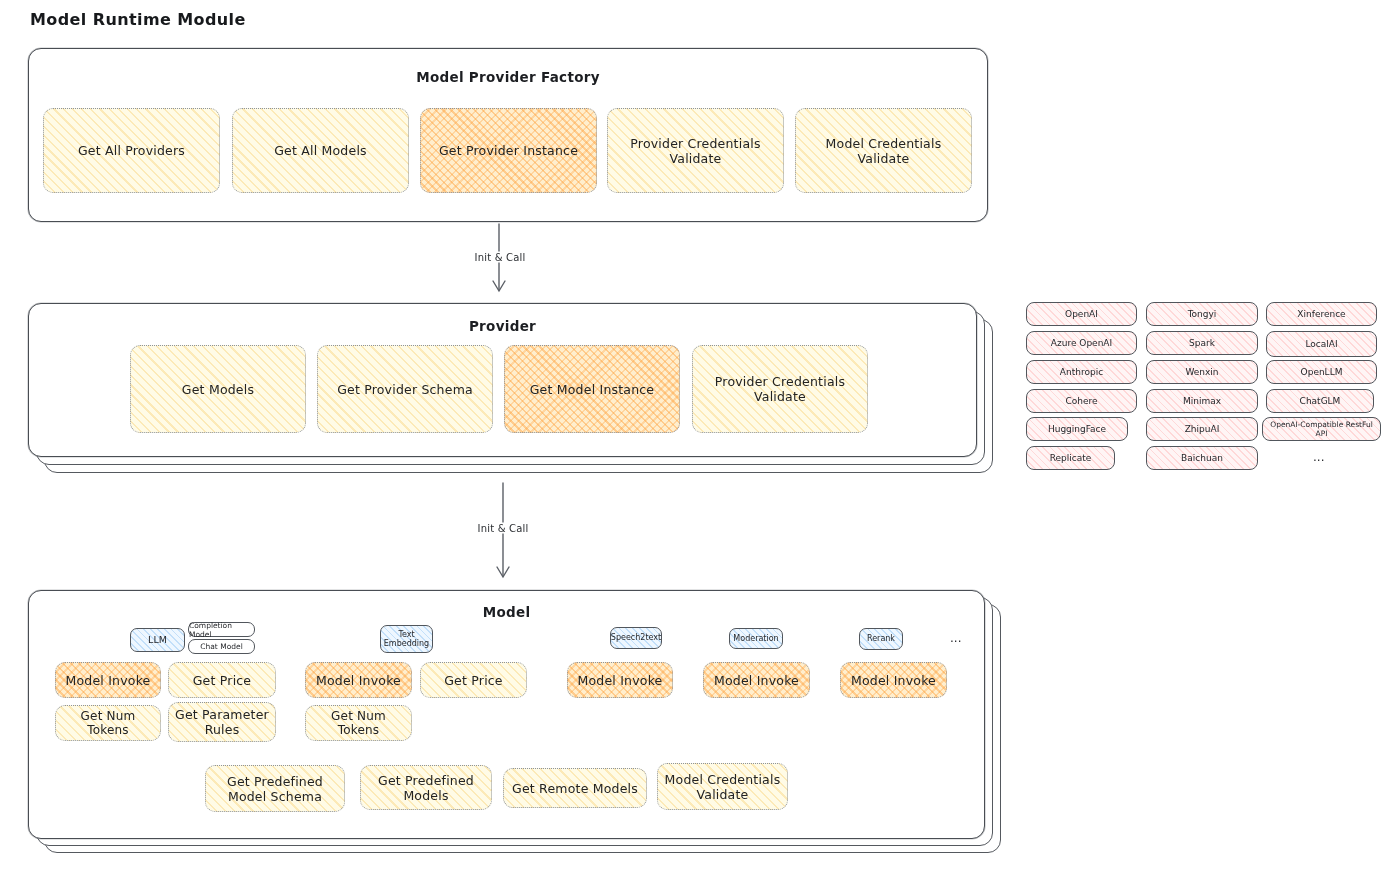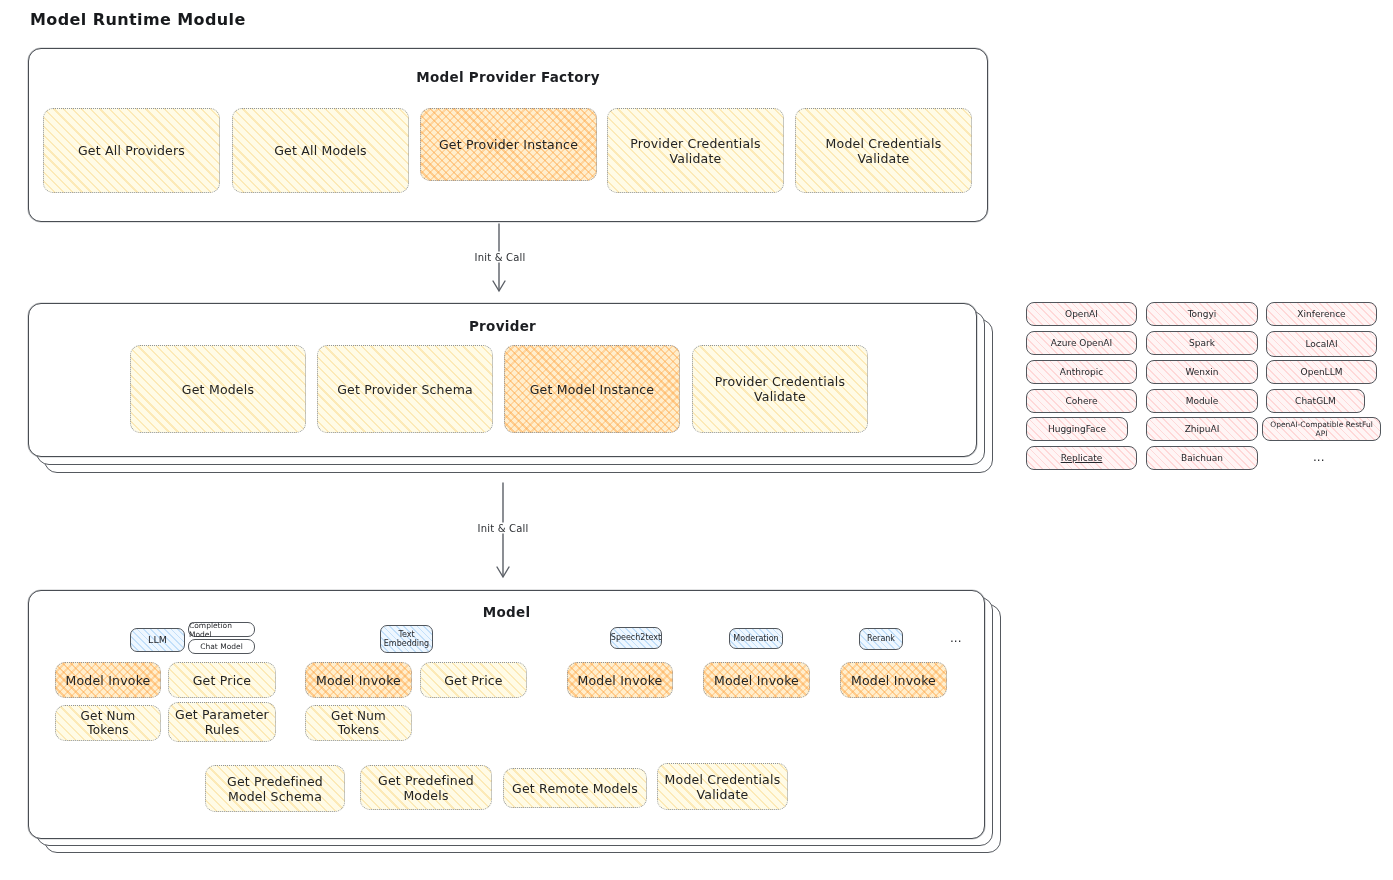--- a/index.html
+++ b/index.html
@@ -59,21 +59,21 @@
 
 <div class="canvas">
 
   <div class="page-title">Model Runtime Module</div>
 
   <div class="frame" style="left:28px;top:48px;width:958px;height:172px;">
     <div class="frame-title" style="top:20px;">Model Provider Factory</div>
   </div>
   <div class="op" style="left:43px;top:108px;width:177px;height:85px;">Get All Providers</div>
   <div class="op" style="left:232px;top:108px;width:177px;height:85px;">Get All Models</div>
-  <div class="op orange" style="left:420px;top:108px;width:177px;height:73px;">Get Provider Instance</div>
+  <div class="op orange" style="left:420px;top:108px;width:177px;height:85px;">Get Provider Instance</div>
   <div class="op" style="left:607px;top:108px;width:177px;height:85px;">Provider Credentials Validate</div>
   <div class="op" style="left:795px;top:108px;width:177px;height:85px;">Model Credentials Validate</div>
 
   <svg class="arrows" width="1393" height="880">
     <g stroke="#5b5f66" stroke-width="1.4" fill="none" stroke-linecap="round">
       <line x1="499" y1="224" x2="499" y2="290"></line>
       <polyline points="493,281 499,291 505,281"></polyline>
       <line x1="503" y1="483" x2="503" y2="576"></line>
       <polyline points="497,567 503,577 509,567"></polyline>
     </g>
@@ -88,33 +88,33 @@
   <div class="op" style="left:130px;top:345px;width:176px;height:88px;">Get Models</div>
   <div class="op orange" style="left:504px;top:345px;width:176px;height:88px;">Get Model Instance</div>
   <div class="op" style="left:317px;top:345px;width:176px;height:88px;">Get Provider Schema</div>
   <div class="op" style="left:692px;top:345px;width:176px;height:88px;">Provider Credentials Validate</div>
 
   <div class="pcell" style="left:1026px;top:302px;width:111px;height:24px;">OpenAI</div>
   <div class="pcell" style="left:1026px;top:331px;width:111px;height:24px;">Azure OpenAI</div>
   <div class="pcell" style="left:1026px;top:360px;width:111px;height:24px;">Anthropic</div>
   <div class="pcell" style="left:1026px;top:389px;width:111px;height:24px;">Cohere</div>
   <div class="pcell" style="left:1026px;top:417px;width:102px;height:24px;">HuggingFace</div>
-  <div class="pcell" style="left:1026px;top:446px;width:111px;height:24px;text-decoration:underline;">Replicate</div>
+  <div class="pcell" style="left:1026px;top:446px;width:89px;height:24px;">Replicate</div>
 
   <div class="pcell" style="left:1146px;top:302px;width:112px;height:24px;">Tongyi</div>
   <div class="pcell" style="left:1146px;top:331px;width:112px;height:24px;">Spark</div>
   <div class="pcell" style="left:1146px;top:360px;width:112px;height:24px;">Wenxin</div>
-  <div class="pcell" style="left:1146px;top:389px;width:112px;height:24px;">Module</div>
+  <div class="pcell" style="left:1146px;top:389px;width:112px;height:24px;">Minimax</div>
   <div class="pcell" style="left:1146px;top:417px;width:112px;height:24px;">ZhipuAI</div>
   <div class="pcell" style="left:1146px;top:446px;width:112px;height:24px;">Baichuan</div>
 
   <div class="pcell" style="left:1266px;top:302px;width:111px;height:24px;">Xinference</div>
   <div class="pcell" style="left:1266px;top:331px;width:111px;height:26px;">LocalAI</div>
   <div class="pcell" style="left:1266px;top:360px;width:111px;height:24px;">OpenLLM</div>
-  <div class="pcell" style="left:1266px;top:389px;width:99px;height:24px;">ChatGLM</div>
+  <div class="pcell" style="left:1266px;top:389px;width:108px;height:24px;">ChatGLM</div>
   <div class="pcell small" style="left:1262px;top:417px;width:119px;height:24px;">OpenAI-Compatible RestFul API</div>
   <div class="pmore" style="left:1313px;top:450px;">...</div>
 
   <div class="arrow-label" style="left:503px;top:528px;">Init &amp; Call</div>
 
   <div class="layer" style="left:44px;top:604px;width:955px;height:247px;"></div>
   <div class="layer" style="left:36px;top:597px;width:955px;height:247px;"></div>
   <div class="frame" style="left:28px;top:590px;width:955px;height:247px;">
     <div class="frame-title" style="top:13px;">Model</div>
   </div>

